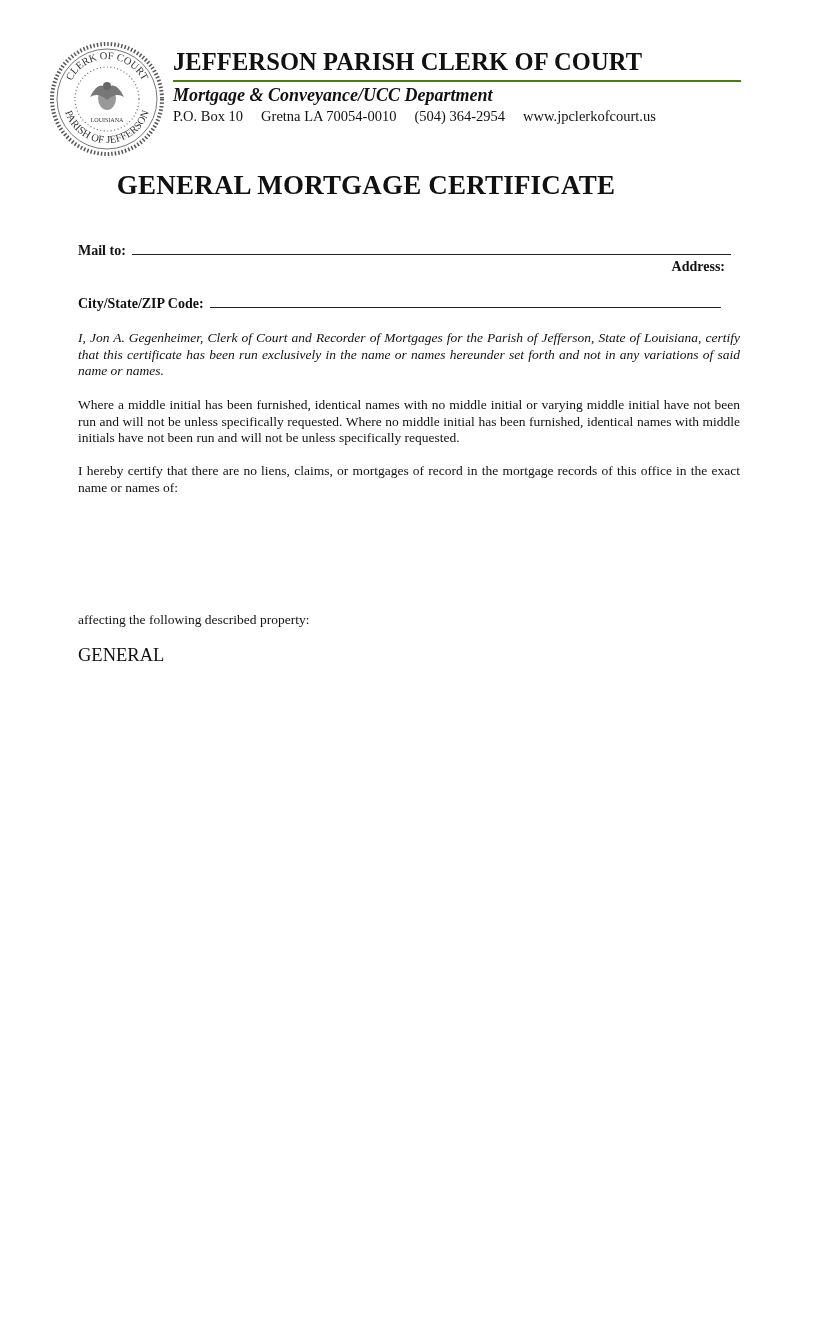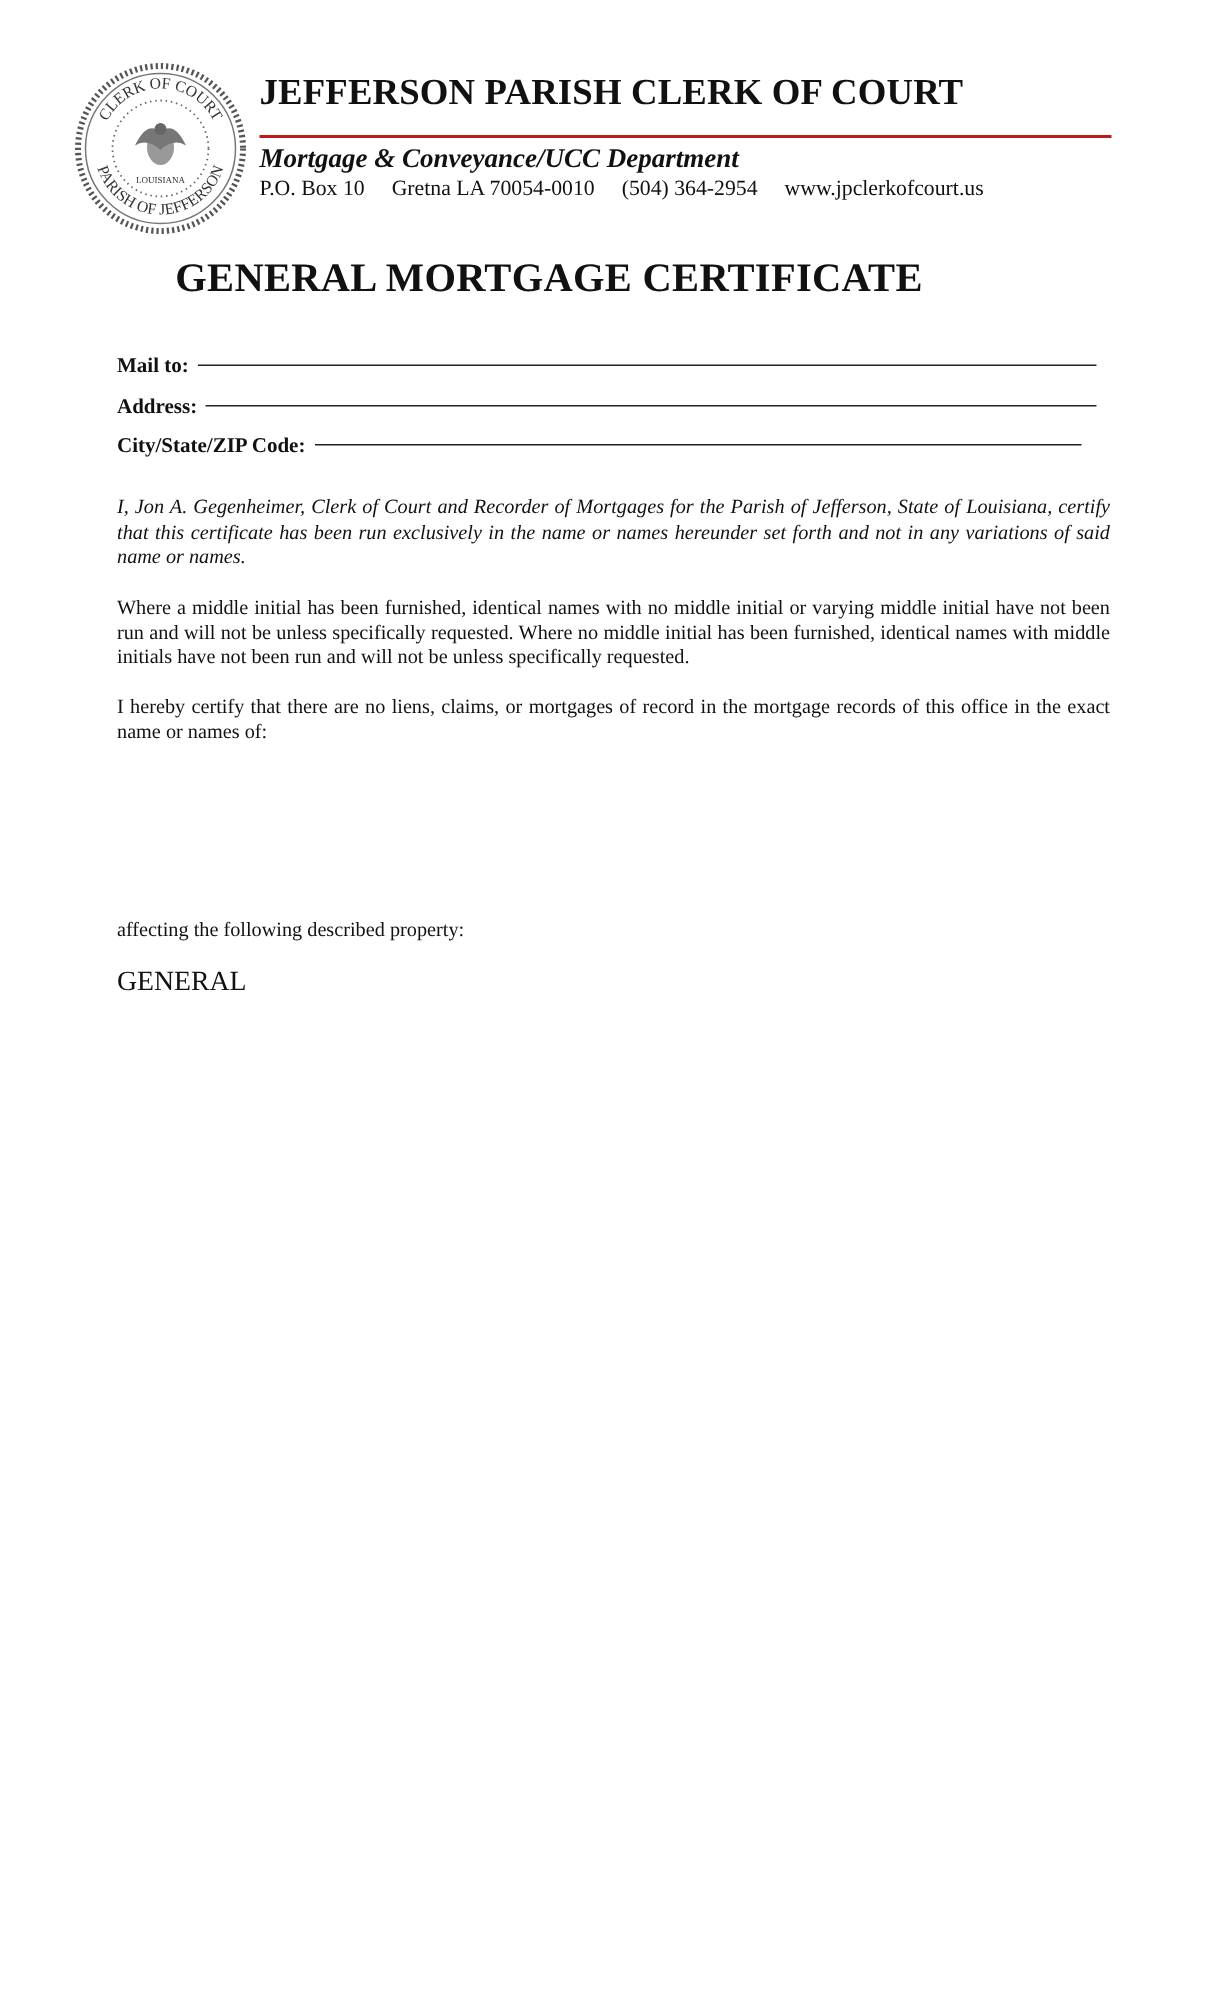--- a/index.html
+++ b/index.html
@@ -3,27 +3,27 @@
   <meta charset="utf-8">
   <style>
     html, body { margin: 0; padding: 0; background: #ffffff; }
     body {
       width: 816px; height: 1344px; position: relative; overflow: hidden;
       font-family: "Liberation Serif", "DejaVu Serif", serif; color: #111;
     }
     .seal { position: absolute; left: 50px; top: 42px; width: 114px; height: 114px; }
     .head { position: absolute; left: 173px; top: 48px; width: 568px; }
     .head .name { font-size: 24px; font-weight: bold; line-height: 30px; }
-    .head .office { font-size: 24.5px; font-weight: bold; line-height: 28px; padding-bottom: 14px; border-bottom: 2px solid #b91c1c; letter-spacing: 0.1px; }
+    .head .office { font-size: 24.5px; font-weight: bold; line-height: 28px; padding-bottom: 4px; border-bottom: 2px solid #4d7c0f; letter-spacing: 0.1px; }
     .head .dept { font-size: 18px; font-style: italic; font-weight: bold; line-height: 24px; margin-top: 1px; }
     .head .contact { font-size: 14.5px; line-height: 18px; display: flex; }
     .head .contact span { margin-right: 18px; }
     .title { position: absolute; left: 0; width: 732px; top: 170px; text-align: center; font-size: 27px; font-weight: bold; letter-spacing: 0.2px; }
     .fields { position: absolute; left: 78px; top: 232px; width: 655px; }
-    .field { display: flex; align-items: center; height: 26.5px; font-size: 14px; font-weight: bold; }
+    .field { display: flex; align-items: flex-end; height: 26.5px; font-size: 14px; font-weight: bold; }
     .field .lbl { white-space: nowrap; margin-right: 6px; }
     .field .line { flex: 1; border-bottom: 1px solid #222; margin-bottom: 4px; height: 1px; }
     .body-text { position: absolute; left: 78px; width: 662px; font-size: 13.5px; line-height: 16.6px; text-align: justify; }
     .p1 { top: 330px; font-style: italic; }
     .p2 { top: 397px; }
     .p3 { top: 463px; }
     .p4 { top: 612px; }
     .prop { position: absolute; left: 78px; top: 645px; font-size: 18.5px; font-weight: normal; }
   </style>
 </head>
@@ -58,21 +58,21 @@
   </div>
 </div>
 
 <div class="title">GENERAL MORTGAGE CERTIFICATE</div>
 
 <div class="fields">
   <div class="field" style="width:653px;">
     <span class="lbl">Mail to:</span>
     <span class="line"></span>
   </div>
-  <div class="field" style="width:653px;">
+  <div class="field" style="width:653px;flex-direction:column;">
     <span class="lbl">Address:</span>
     <span class="line"></span>
   </div>
   <div class="field" style="width:643px;">
     <span class="lbl">City/State/ZIP Code:</span>
     <span class="line"></span>
   </div>
 </div>
 
 <div class="body-text p1">I, Jon A. Gegenheimer, Clerk of Court and Recorder of Mortgages for the Parish of Jefferson, State of Louisiana, certify that this certificate has been run exclusively in the name or names hereunder set forth and not in any variations of said name or names.</div>

